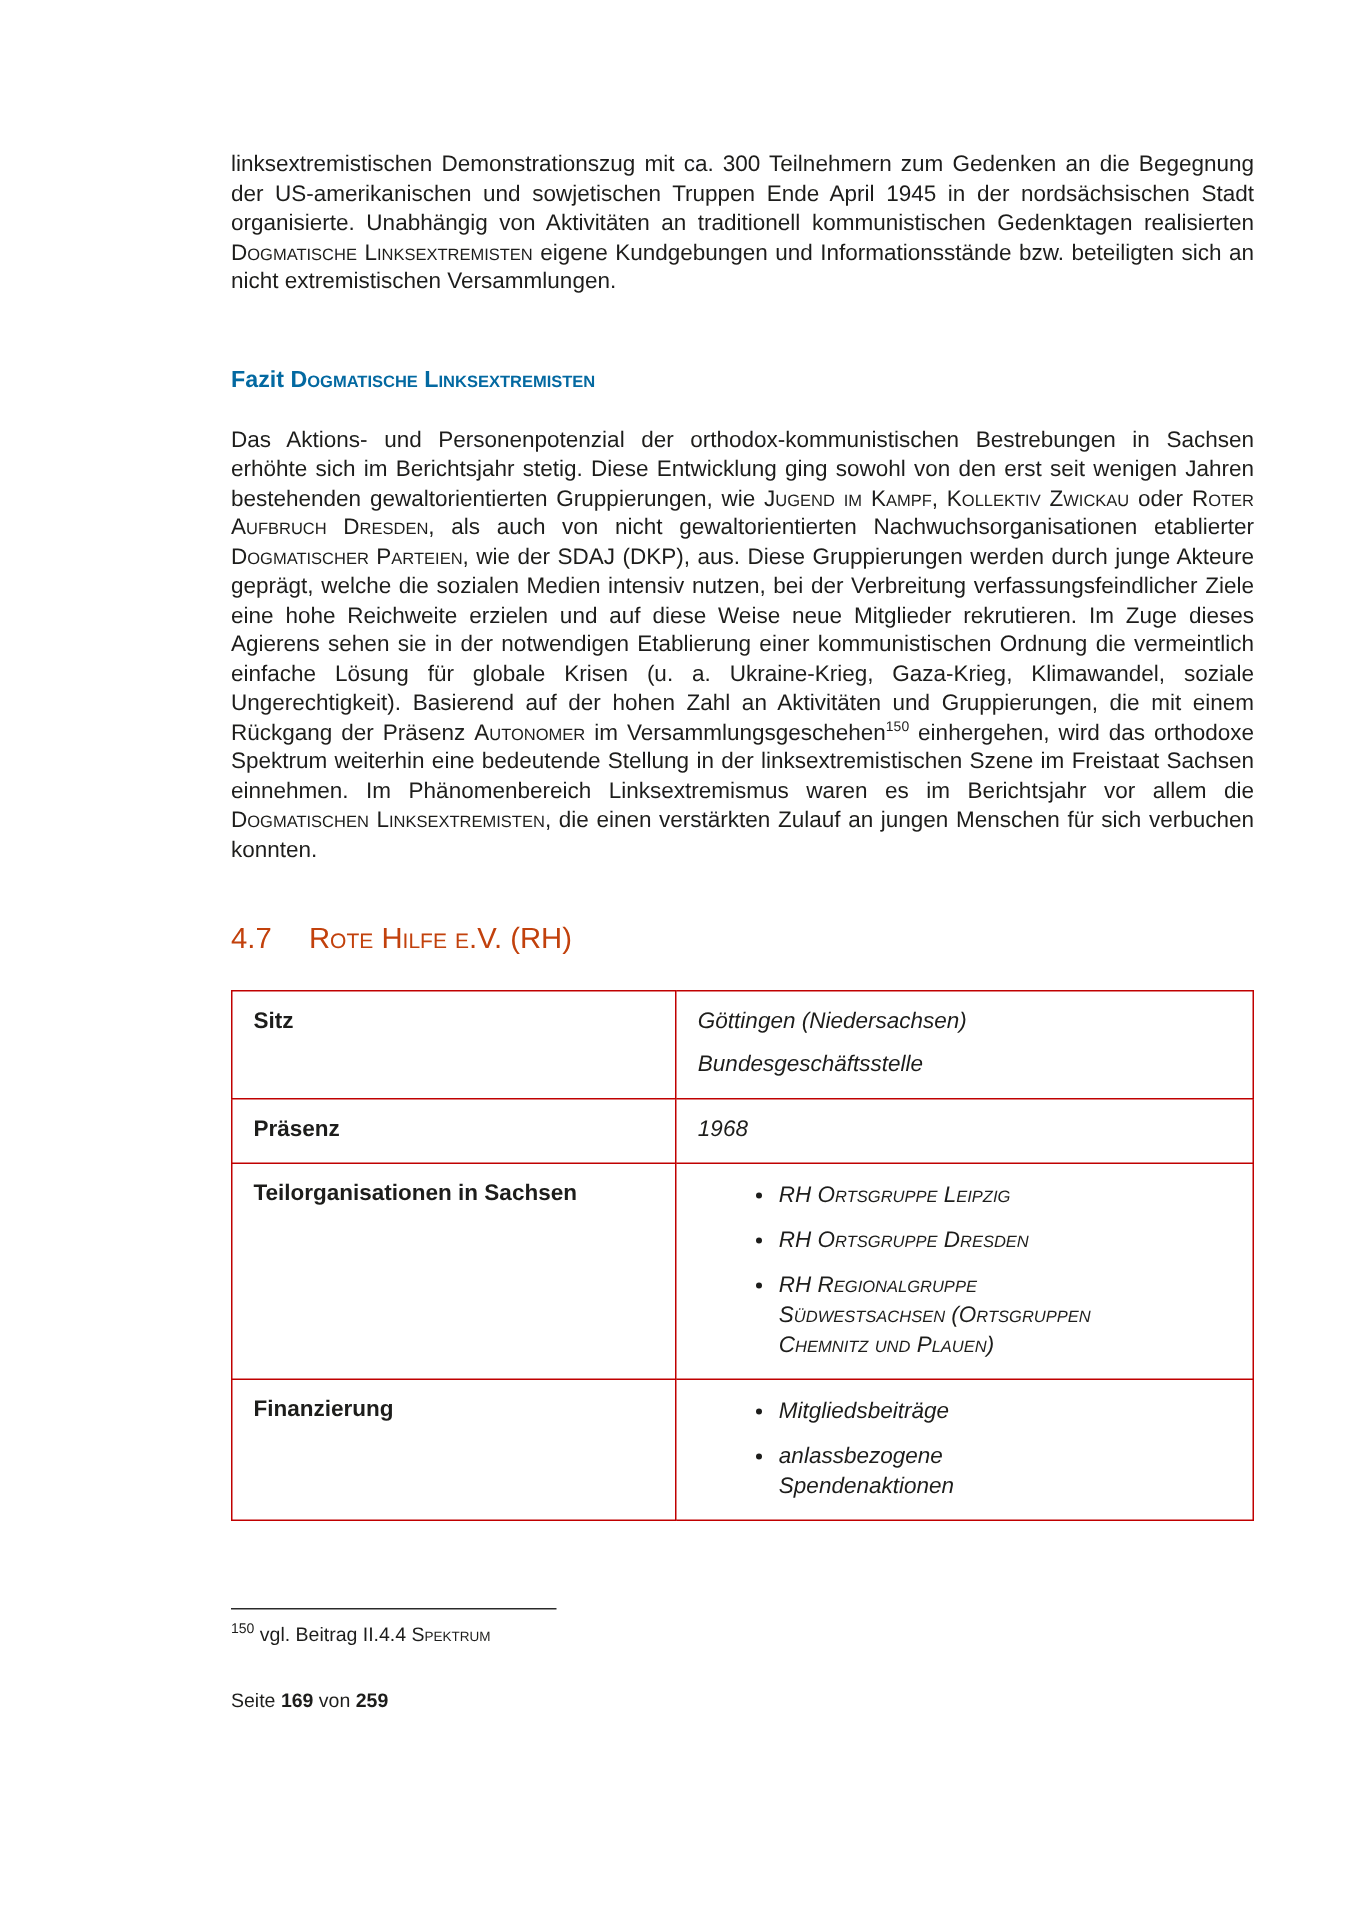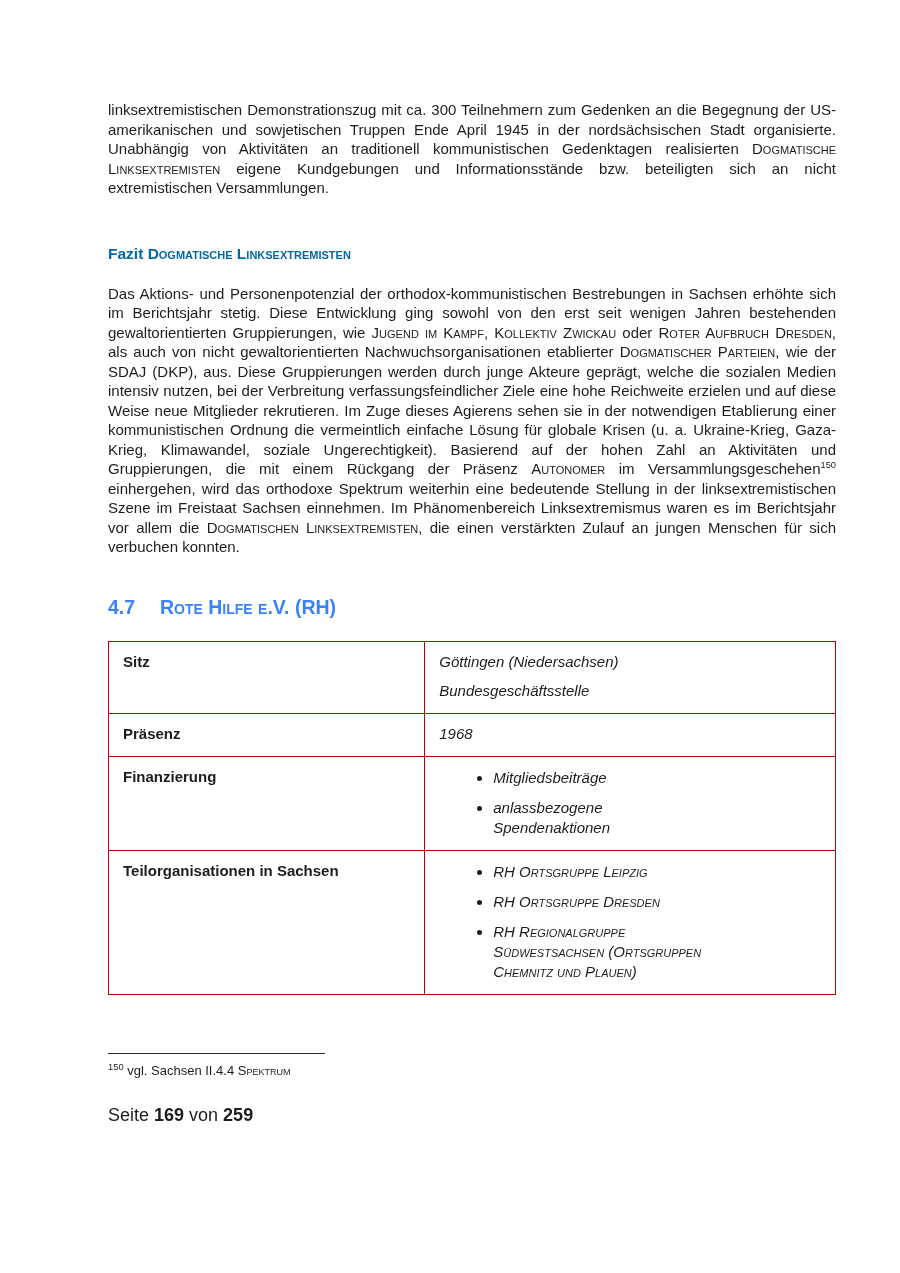--- a/index.html
+++ b/index.html
@@ -6,21 +6,21 @@
   .page {
     position: relative;
     width: 900px;
     height: 1273px;
     margin: 0 auto;
     background: #ffffff;
     font-family: "Liberation Sans", "DejaVu Sans", sans-serif;
     color: #1d1d1b;
     overflow: hidden;
   }
-  .content { padding: 100px 64px 0 108px; }
+  .content { padding: 100px 64px 0 108px; margin-left: 46px; }
 
   .body-text {
     margin: 0;
     font-size: 15px;
     line-height: 19.5px;
     text-align: justify;
   }
   .fazit-paragraph { margin-top: 20px; }
 
   .sc  { font-variant: small-caps; }
@@ -32,23 +32,23 @@
     color: #0369a1;
     font-size: 15.5px;
     font-weight: bold;
     line-height: 20px;
   }
 
   .section-heading {
     display: flex;
     align-items: baseline;
     margin: 38px 0 0 0;
-    color: #3b82f6;
+    color: #c2410c;
     font-size: 19.5px;
-    font-weight: bold;
+    font-weight: normal;
     line-height: 24px;
   }
   .section-number { width: 52px; flex: 0 0 auto; }
 
   .info-table {
     width: 100%;
     margin-top: 22px;
     border-collapse: collapse;
   }
   .info-table td {
@@ -80,21 +80,21 @@
   }
   .footnote-text {
     margin: 0;
     font-size: 13px;
     line-height: 17px;
   }
   .footnote-text .sup { font-size: 0.72em; }
 
   .page-footer {
     margin: 27px 0 0 0;
-    font-size: 18px;
+    font-size: 13px;
     line-height: 18px;
   }
 </style>
 </head>
 <body>
 
 <div class="page">
   <div class="content">
 
     <p class="body-text"><span>linksextremistischen Demonstrationszug mit ca. 300 Teilnehmern zum Gedenken an die Begegnung der US-amerikanischen und sowjetischen Truppen Ende April 1945 in der nordsächsischen Stadt organisierte. Unabhängig von Aktivitäten an traditionell kommunistischen Gedenktagen realisierten </span><span class="sc">Dogmatische Linksextremisten</span><span> eigene Kundgebungen und Informationsstände bzw. beteiligten sich an nicht extremistischen Versammlungen.</span></p>
@@ -122,45 +122,45 @@
           <tr>
             <td class="label-cell">
               <div class="label-line">Präsenz</div>
             </td>
             <td class="value-cell">
               <div class="value-line"><span>1968</span></div>
             </td>
           </tr>
           <tr>
             <td class="label-cell">
-              <div class="label-line">Finanzierung</div>
-            </td>
-            <td class="value-cell">
-              <ul class="bullets">
-                <li><span>Mitgliedsbeiträge</span></li>
-                <li><span>anlassbezogene</span><br><span>Spendenaktionen</span></li>
-              </ul>
-            </td>
-          </tr>
-          <tr>
-            <td class="label-cell">
               <div class="label-line">Teilorganisationen in Sachsen</div>
             </td>
             <td class="value-cell">
               <ul class="bullets">
                 <li><span class="sc">RH Ortsgruppe Leipzig</span></li>
                 <li><span class="sc">RH Ortsgruppe Dresden</span></li>
                 <li><span class="sc">RH Regionalgruppe</span><br><span class="sc">Südwestsachsen (Ortsgruppen</span><br><span class="sc">Chemnitz und Plauen)</span></li>
               </ul>
             </td>
           </tr>
+          <tr>
+            <td class="label-cell">
+              <div class="label-line">Finanzierung</div>
+            </td>
+            <td class="value-cell">
+              <ul class="bullets">
+                <li><span>Mitgliedsbeiträge</span></li>
+                <li><span>anlassbezogene</span><br><span>Spendenaktionen</span></li>
+              </ul>
+            </td>
+          </tr>
         </tbody>
     </table>
 
     <div class="footnote-block">
       <div class="footnote-rule"></div>
-      <p class="footnote-text"><span class="sup">150</span><span> vgl. Sachsen II.4.4 </span><span class="sc">Spektrum</span></p>
+      <p class="footnote-text"><span class="sup">150</span><span> vgl. Beitrag II.4.4 </span><span class="sc">Spektrum</span></p>
     </div>
 
     <p class="page-footer"><span>Seite </span><span class="b">169</span><span> von </span><span class="b">259</span></p>
 
   </div>
 </div>
 
 </body></html>

